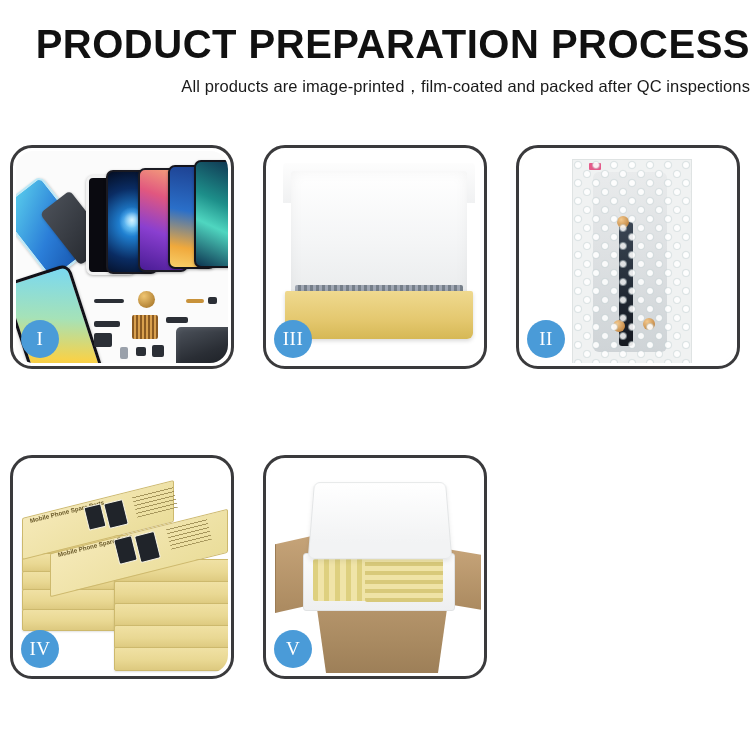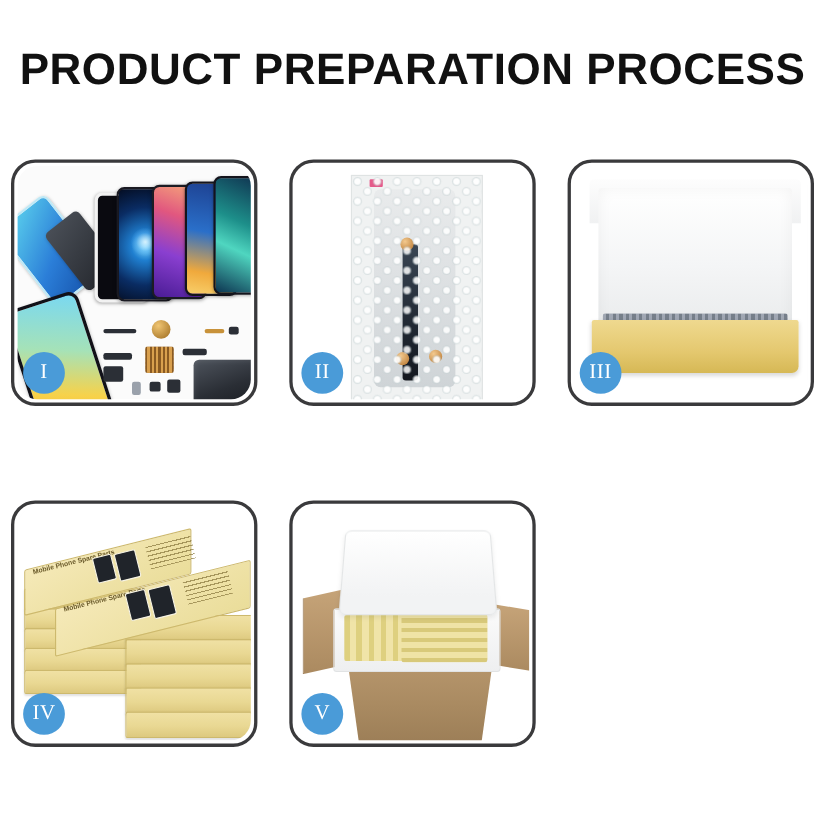--- a/index.html
+++ b/index.html
@@ -10,22 +10,22 @@
   body {
     width: 750px;
     height: 750px;
     overflow: hidden;
     font-family: "Liberation Sans", sans-serif;
     position: relative;
   }
 
   
   .header {
-    text-align: center;
-    padding-top: 42px;
+    text-align: right;
+    padding-top: 23px;
   }
   .page-title {
     font-family: "Liberation Sans", sans-serif;
     font-size: 40px;
     font-weight: 700;
     letter-spacing: 0.5px;
     color: #111111;
     line-height: 1.08;
     margin: 0;
     white-space: nowrap;
@@ -327,20 +327,21 @@
   }
   .c6-tape {
     position:absolute; background: rgba(140,112,78,.55);
   }
 </style>
 </head>
 <body>
 
 <div class="header">
   <h1 class="page-title">PRODUCT PREPARATION PROCESS</h1>
+  <p class="page-subtitle">All products are image-printed，film-coated and packed after QC inspections</p>
 </div>
 
 <div class="panel-grid">
 
   <div class="panel">
     <div class="panel-photo">
       <div class="p1-bg"></div>
       <div class="phone-fan">
         <div class="ph p-a"></div>
         <div class="ph p-b"></div>
@@ -366,47 +367,47 @@
         <div class="part" style="left:58px; top:54px; width:12px; height:12px;"></div>
 
         <div class="part silver" style="left:126px; top:70px; width:5px; height:5px; border-radius:50%;"></div>
       </div>
     </div>
     <div class="badge">I</div>
   </div>
 
   <div class="panel">
     <div class="panel-photo">
+      <div class="p3-wrap"></div>
+      <div class="foam-lid"></div>
+      <div class="foam-back"></div>
+      <div class="box3-inner"></div>
+      <div class="box3-tray"></div>
+    </div>
+    <div class="badge">III</div>
+  </div>
+
+  <div class="panel">
+    <div class="panel-photo">
       <div style="position:absolute;inset:0;background:#ffffff;"></div>
       <div class="bubble-bag">
         <div class="screen-in-bag"></div>
         <div class="pink-tab"></div>
         <div class="flex-strip"></div>
         <div class="flex-pad" style="left:44px; top:56px;"></div>
         <div class="flex-pad" style="left:40px; top:160px;"></div>
         <div class="flex-pad" style="left:70px; top:158px;"></div>
         <div class="bubble-tex"></div>
       </div>
     </div>
     <div class="badge">II</div>
   </div>
 
   <div class="panel">
     <div class="panel-photo">
-      <div class="p3-wrap"></div>
-      <div class="foam-lid"></div>
-      <div class="foam-back"></div>
-      <div class="box3-inner"></div>
-      <div class="box3-tray"></div>
-    </div>
-    <div class="badge">III</div>
-  </div>
-
-  <div class="panel">
-    <div class="panel-photo">
       <div style="position:absolute;inset:0;background:#ffffff;"></div>
       <div class="stack">
 
         <div class="sbox" style="left:0px; top:56px; width:104px; height:18px;"></div>
         <div class="sbox" style="left:0px; top:74px; width:104px; height:18px;"></div>
         <div class="sbox" style="left:0px; top:92px; width:104px; height:18px;"></div>
         <div class="sbox" style="left:0px; top:110px; width:104px; height:20px;"></div>
         <div class="sbox" style="left:0px; top:130px; width:104px; height:20px;"></div>
 
         <div class="sbox" style="left:92px; top:80px; width:116px; height:22px;"></div>

